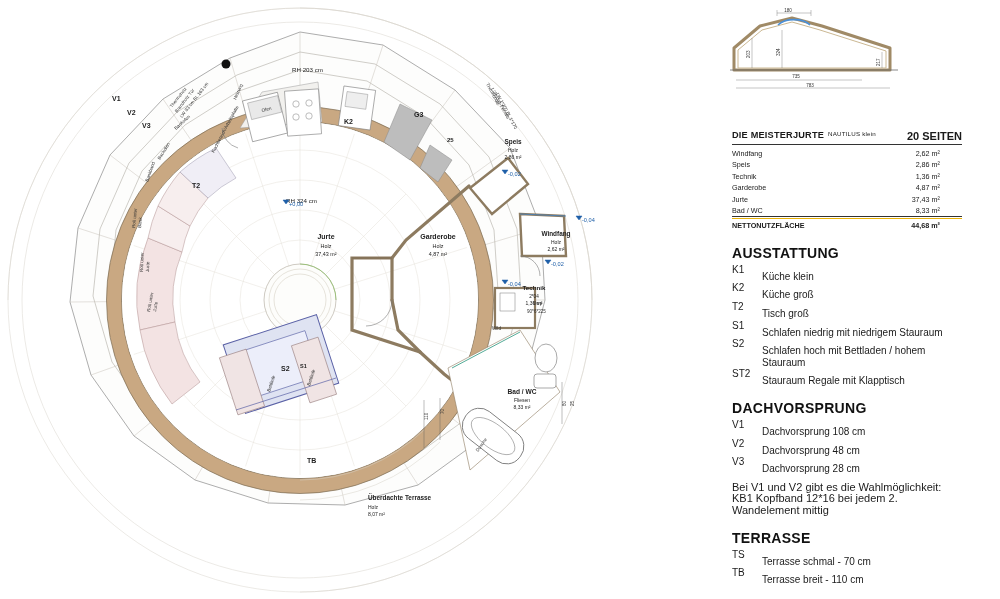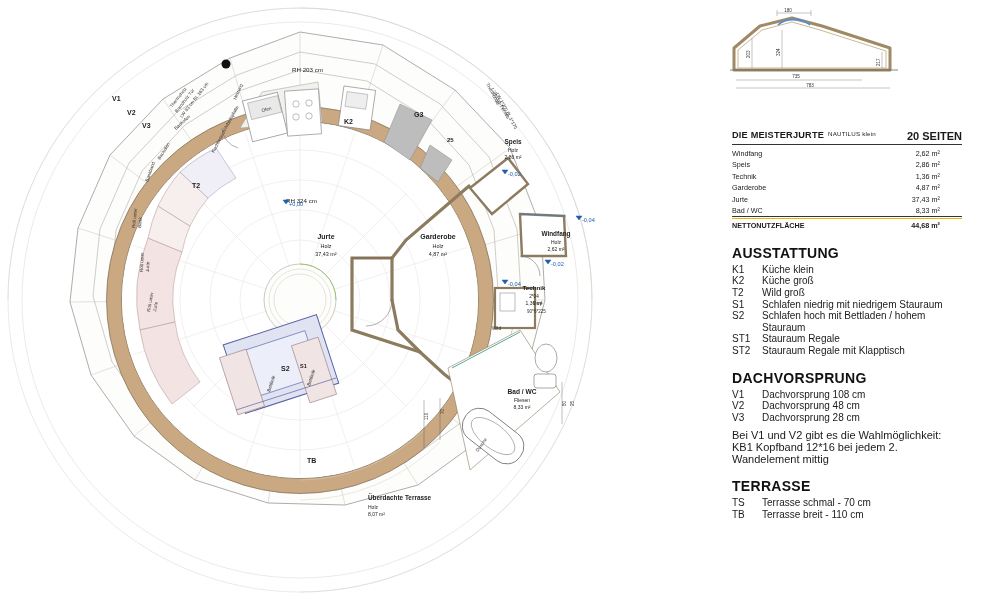--- a/index.html
+++ b/index.html
@@ -82,21 +82,21 @@
   }
   .row.sum-line {
     border-bottom: 1px solid #333;
   }
   .legend-row {
     display: flex;
     font-size: 10px;
     line-height: 11.6px;
   }
   .legend-row .code { width: 30px; }
-  .legend-row .desc { flex: 1; }
+  .legend-row .desc { flex: 1; margin-top: 7px; }
   .note {
     font-size: 11px;
     line-height: 11.6px;
   }
   .gap-sm { height: 7px; }
   .gap-md { height: 13px; }
 
   
   .pt { font-family: "Liberation Sans", sans-serif; }
 </style>
@@ -462,33 +462,29 @@
         <div class="legend-row">
           <span class="code">K1</span>
           <span class="desc">Küche klein</span>
         </div>
         <div class="legend-row">
           <span class="code">K2</span>
           <span class="desc">Küche groß</span>
         </div>
         <div class="legend-row">
           <span class="code">T2</span>
-          <span class="desc">Wild groß</span>
+          <span class="desc">Tisch groß</span>
         </div>
         <div class="legend-row">
           <span class="code">S1</span>
           <span class="desc">Schlafen niedrig mit niedrigem Stauraum</span>
         </div>
         <div class="legend-row">
           <span class="code">S2</span>
           <span class="desc">Schlafen hoch mit Bettladen / hohem Stauraum</span>
-        </div>
-        <div class="legend-row">
-          <span class="code">ST1</span>
-          <span class="desc">Stauraum Regale</span>
         </div>
         <div class="legend-row">
           <span class="code">ST2</span>
           <span class="desc">Stauraum Regale mit Klapptisch</span>
         </div>
       </div>
 
       <div class="gap-md"></div>
 
       <div class="section-head">DACHVORSPRUNG</div>

